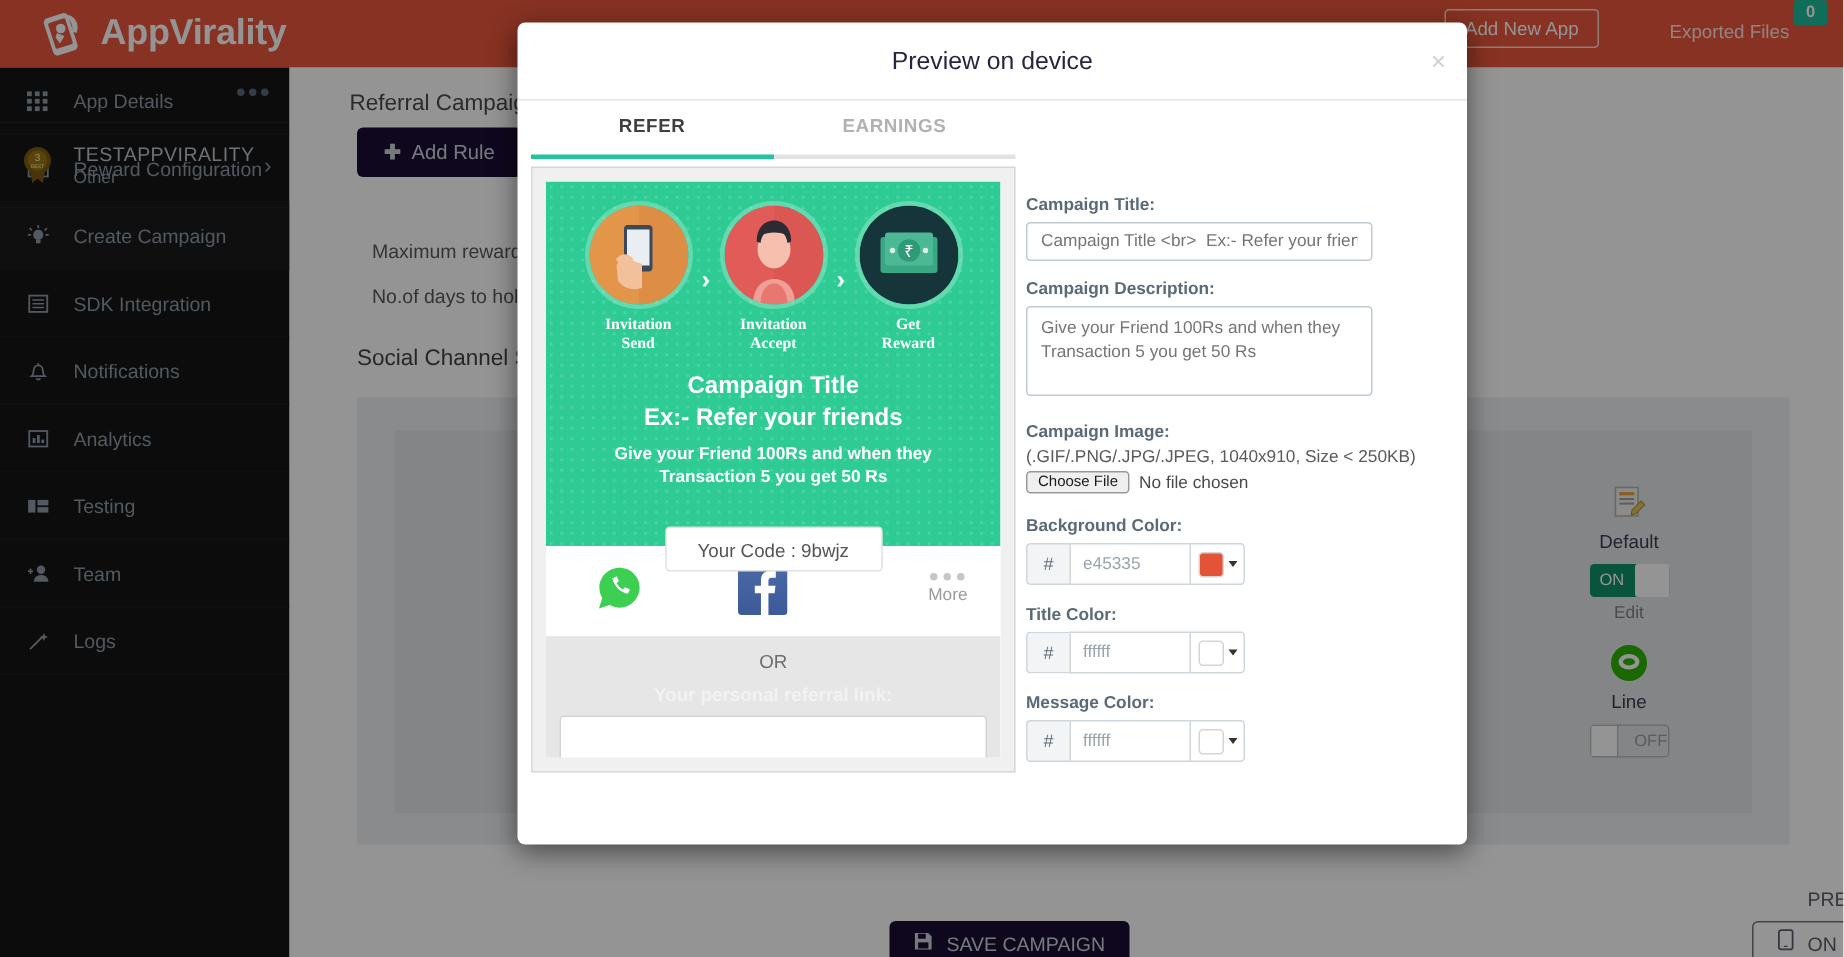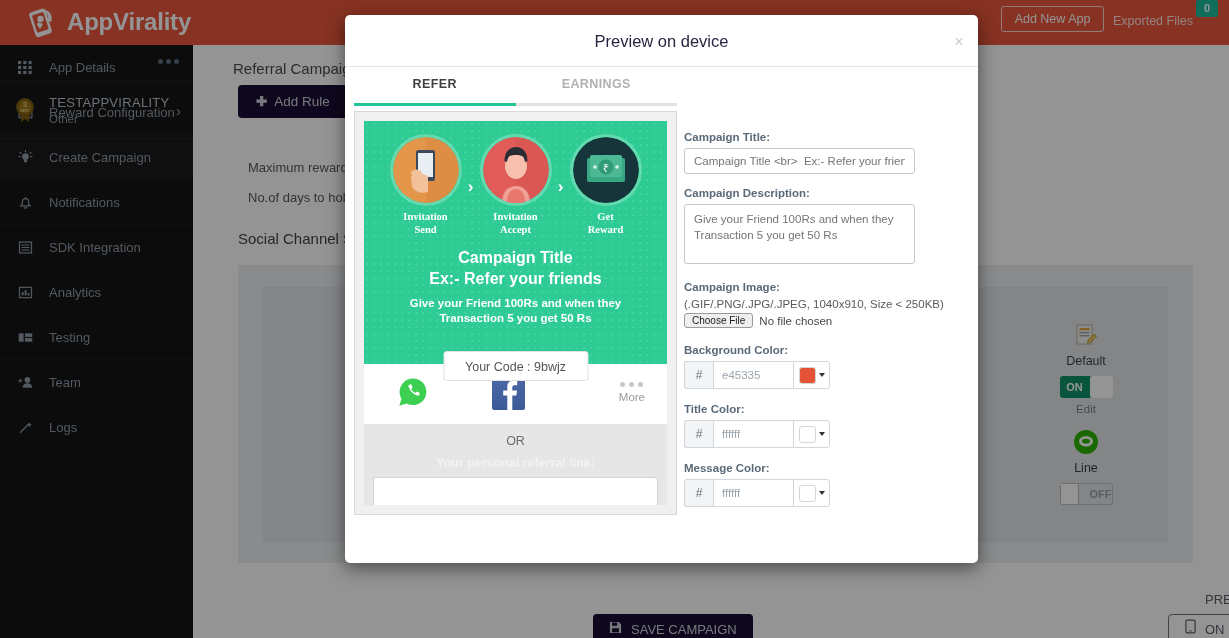--- a/index.html
+++ b/index.html
@@ -16,21 +16,21 @@
   #bgapp { position:absolute; inset:0;border-radius:19px; }
 
   .topbar {
     position:absolute; left:0; top:0; width:1229px; height:45px;
     background:#e8563b;
   }
   .brand { position:absolute; left:26px; top:4px; display:flex; align-items:center; gap:7px; }
   .brand-logo { width:34px; height:36px; }
   .brand-text { color:#fff; font-size:24px; font-weight:bold; letter-spacing:-0.2px; }
   .add-new-app {
-    position:absolute; left:1001px; top:6px; width:103px; height:26px;
+    position:absolute; left:963px; top:6px; width:103px; height:26px;
     border:1px solid #fbd9d1; border-radius:3px; background:transparent;
     color:#fff; font-size:12.5px; line-height:24px; text-align:center; cursor:pointer;
   }
   .exported {
     position:absolute; left:1113px; top:14px; color:#ffe3dc; font-size:12.5px;
   }
   .exported-badge {
     position:absolute; left:1196px; top:0px; width:22px; height:17px;
     background:#1abc9c; color:#fff; font-size:11px; font-weight:bold;
     text-align:center; line-height:17px; border-radius:2px;
@@ -75,21 +75,21 @@
     position:absolute; left:45px; top:220px; width:955px; height:298px;
     background:#eceff1; 
   }
   .sc-inner {
     position:absolute; left:25px; top:22px; width:905px; height:255px;
     background:#e3e6e8;
   }
   .ch-col { position:absolute; width:92px; text-align:center; top:35px; }
   .ch-icon { width:26px; height:26px; margin:0 auto; }
   .ch-name { margin-top:6px; color:#3a3f51; font-size:12.5px; }
-  .toggle { margin:8px auto 0; width:53px; height:22px; border-radius:3px; display:flex; font-size:11px; font-weight:bold; }
+  .toggle { margin:8px auto 0; width:53px; height:22px; border-radius:3px; display:flex; font-size:11px; font-weight:normal; }
   .toggle.on { background:#0f9168; color:#fff; }
   .toggle.on .t-lbl { flex:1; text-align:center; line-height:22px; }
   .toggle.on .t-knob { width:23px; background:#fff; border-radius:2px; }
   .toggle.off { border:1px solid #b9bdc0; color:#9aa0a6; }
   .toggle.off .t-knob { width:23px; background:#fff; border-right:1px solid #b9bdc0; }
   .toggle.off .t-lbl { flex:1; text-align:center; line-height:20px;margin-left:11px; }
   .ch-edit { margin-top:5px; color:#7b8189; font-size:11.5px; }
   .ch-box { margin:8px auto 0; width:44px; height:22px; border:1px solid #b9bdc0; background:#fff; border-radius:3px; }
 
   .save-btn {
@@ -307,36 +307,36 @@
               <rect x="2.1" y="1.8" width="1.2" height="2.3" transform="rotate(-45 2.7 3)"></rect>
               <rect x="12.7" y="1.8" width="1.2" height="2.3" transform="rotate(45 13.3 3)"></rect>
             </svg>
           </span>
           <span class="lbl">Create Campaign</span>
         </div>
 
         <div class="sb-item">
           <span class="ic">
             <svg viewBox="0 0 16 16" width="15" height="15" fill="none" stroke="#8d9aa6" stroke-width="1.3">
+              <rect x="1.6" y="2.2" width="12.8" height="11.6"></rect>
+              <path d="M3.8 5.4h8.4M3.8 8h8.4M3.8 10.6h8.4" stroke-width="1.1"></path>
+            </svg>
+          </span>
+          <span class="lbl">SDK Integration</span>
+        </div>
+
+        <div class="sb-item">
+          <span class="ic">
+            <svg viewBox="0 0 16 16" width="15" height="15" fill="none" stroke="#8d9aa6" stroke-width="1.3">
               <path d="M3.3 11.5 h9.4 c-1.2-1-1.4-2.1-1.4-3.8 0-2.2-1.4-3.9-3.3-3.9s-3.3 1.7-3.3 3.9c0 1.7-0.2 2.8-1.4 3.8z"></path>
               <path d="M6.6 13 a1.5 1.5 0 0 0 2.8 0"></path>
               <path d="M8 2.3 v1.3"></path>
             </svg>
           </span>
           <span class="lbl">Notifications</span>
-        </div>
-
-        <div class="sb-item">
-          <span class="ic">
-            <svg viewBox="0 0 16 16" width="15" height="15" fill="none" stroke="#8d9aa6" stroke-width="1.3">
-              <rect x="1.6" y="2.2" width="12.8" height="11.6"></rect>
-              <path d="M3.8 5.4h8.4M3.8 8h8.4M3.8 10.6h8.4" stroke-width="1.1"></path>
-            </svg>
-          </span>
-          <span class="lbl">SDK Integration</span>
         </div>
 
         <div class="sb-item">
           <span class="ic">
             <svg viewBox="0 0 16 16" width="15" height="15" fill="none" stroke="#8d9aa6" stroke-width="1.3">
               <rect x="1.6" y="2.5" width="12.8" height="11"></rect>
               <g fill="#8d9aa6" stroke="none">
                   <rect x="4" y="7.5" width="2" height="3.6"></rect>
                   <rect x="7.1" y="5.4" width="2" height="5.7"></rect>
                   <rect x="10.2" y="8.6" width="2" height="2.5"></rect>

